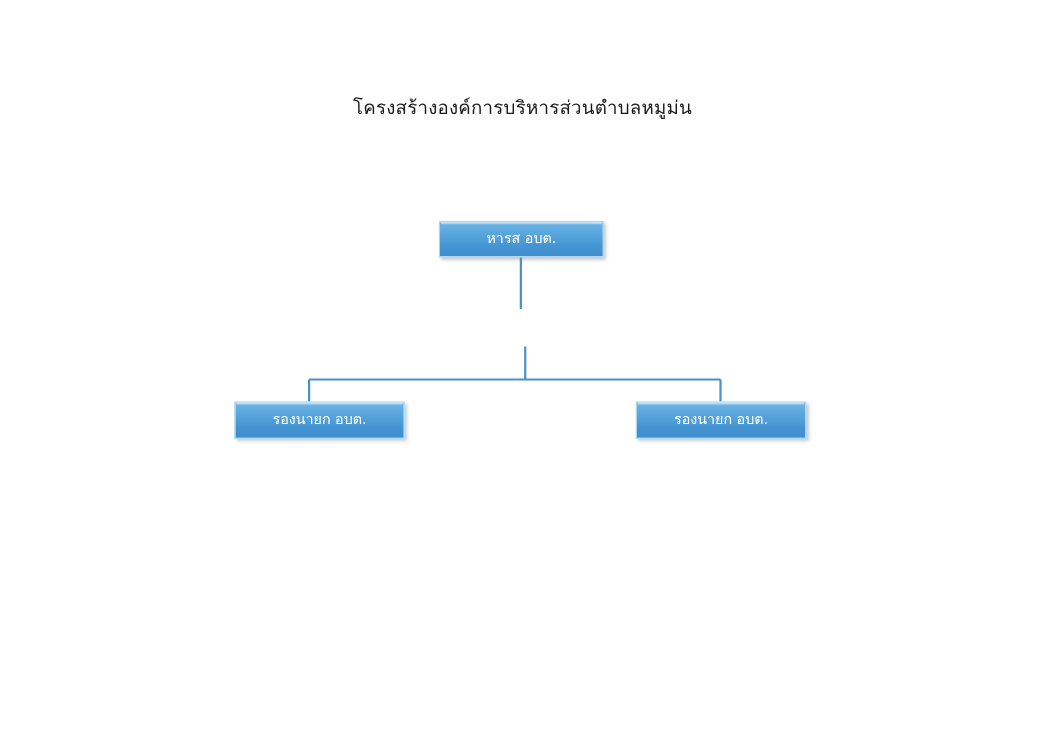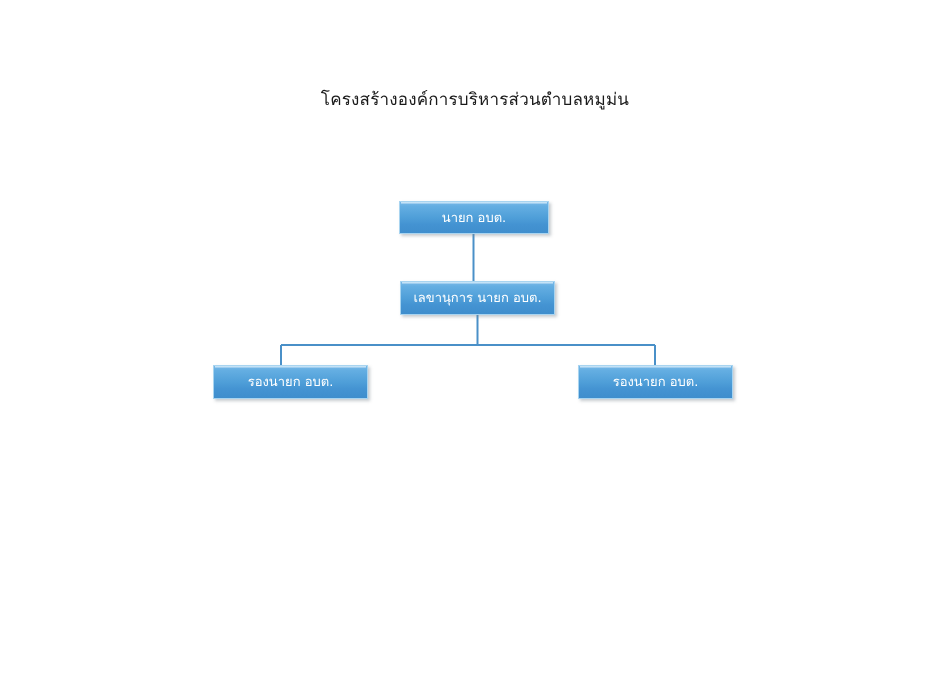--- a/index.html
+++ b/index.html
@@ -102,26 +102,23 @@
 
     <line x1="281" y1="345" x2="655" y2="345" stroke="#4a90c8" stroke-width="2"></line>
 
     <line x1="281" y1="345" x2="281" y2="365" stroke="#4a90c8" stroke-width="2"></line>
 
     <line x1="655" y1="345" x2="655" y2="365" stroke="#4a90c8" stroke-width="2"></line>
   </svg>
 
 
   <div class="node-box" style="left:399px; top:201px; width:150px; height:33px;">
-    <span class="node-label">นายก อบต.</span>
+    <span class="node-label">หารส อบต.</span>
   </div>
 
-  <div class="node-box" style="left:400px; top:281px; width:155px; height:34px;">
-    <span class="node-label">เลขานุการ  นายก อบต.</span>
-  </div>
 
   <div class="node-box" style="left:213px; top:365px; width:155px; height:34px;">
     <span class="node-label">รองนายก อบต.</span>
   </div>
 
   <div class="node-box" style="left:578px; top:365px; width:155px; height:34px;">
     <span class="node-label">รองนายก อบต.</span>
   </div>
 
 </div>

